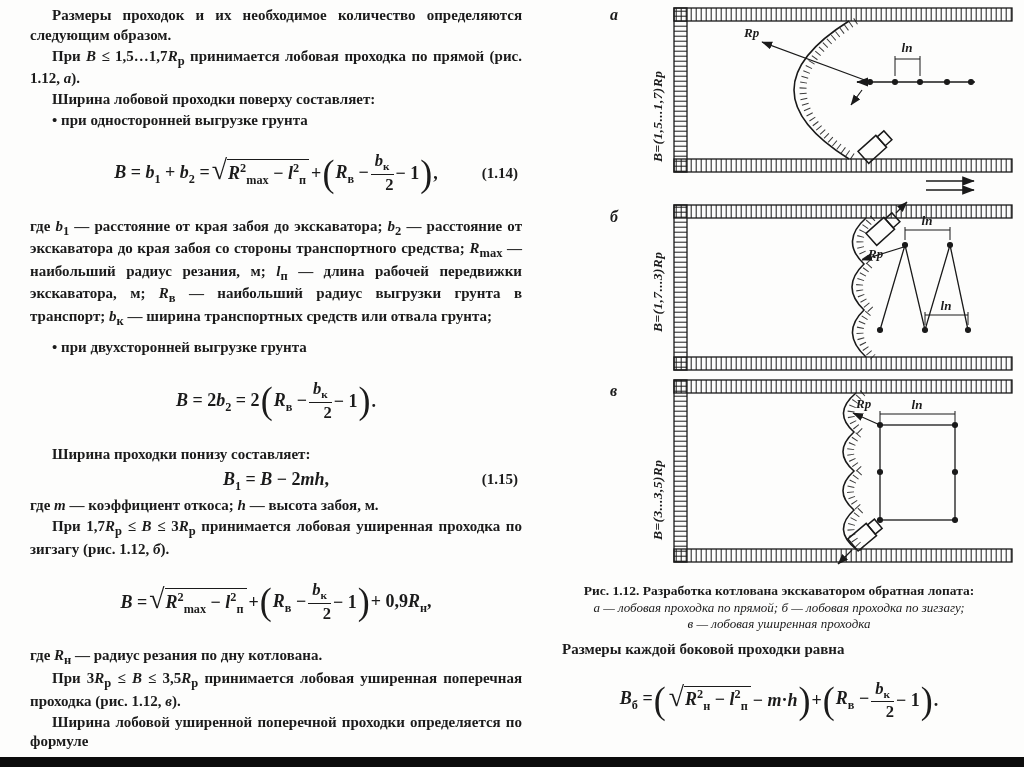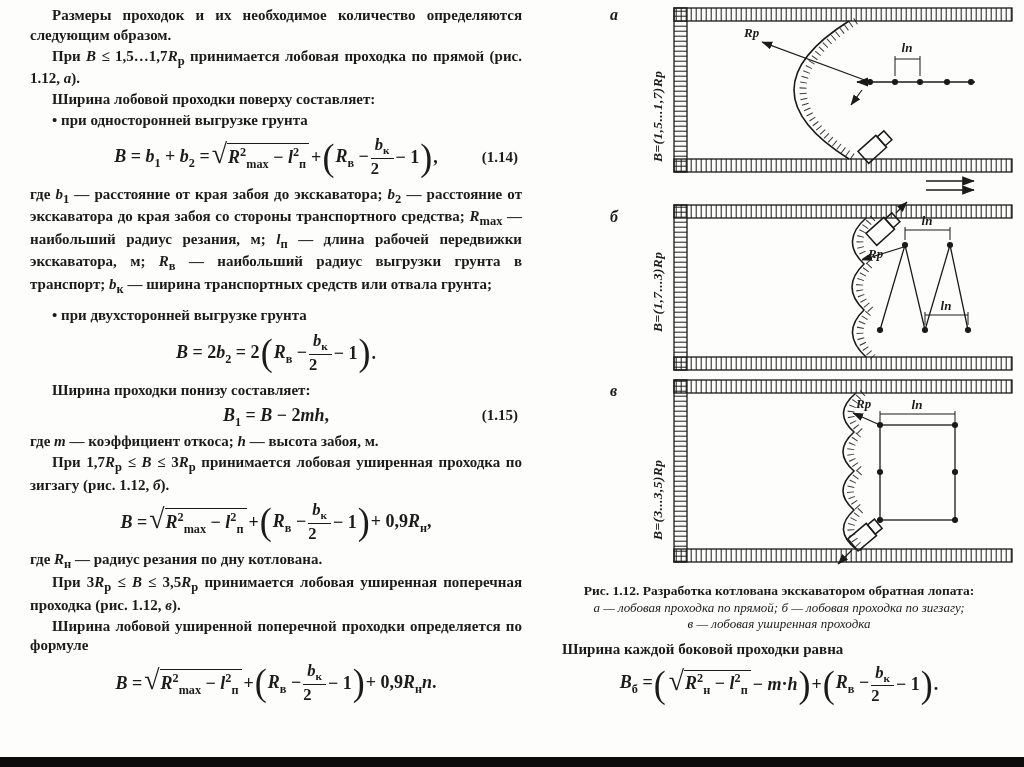--- a/index.html
+++ b/index.html
@@ -17,21 +17,21 @@
   .sp{margin-top:9px;}
   .formula-row{
     margin:6px 0;display:flex;justify-content:center;align-items:center;
     position:relative;min-height:30px;
   }
   .formula{display:inline-flex;align-items:center;white-space:nowrap;font-size:18px;font-weight:bold;}
   .formula sub,.formula sup{font-size:0.68em;}
   .sqrt{display:inline-flex;align-items:flex-start;margin:0 2px;}
   .rsign{font-size:1.55em;line-height:1;font-style:normal;transform:translateY(-3px);}
   .rad{border-top:1.5px solid #1b1b1b;padding:0 3px 0 1px;}
-  .frac{display:inline-flex;flex-direction:column;align-items:flex-start;margin:0 2px;font-size:0.92em;line-height:1.12;}
+  .frac{display:inline-flex;flex-direction:column;align-items:flex-end;margin:16px 2px;font-size:0.92em;line-height:1.12;}
   .frac .num{border-bottom:1.4px solid #1b1b1b;padding:0 4px 1px 4px;}
   .frac .den{padding-top:1px;}
   .bigp{font-size:2em;font-weight:normal;line-height:0.9;margin:0 1px;transform:scaleY(1.03);}
   .eqno{position:absolute;right:4px;font-weight:bold;}
   .diag{position:absolute;}
   .svg-letter{font:italic bold 16px "Liberation Serif",serif;fill:#1b1b1b;}
   .svg-vlabel{font:italic bold 13.5px "Liberation Serif",serif;fill:#1b1b1b;letter-spacing:.4px;}
   .svg-small{font:italic bold 13px "Liberation Serif",serif;fill:#1b1b1b;}
   .caption{
     position:absolute;left:540px;top:582px;width:478px;text-align:center;
@@ -294,21 +294,21 @@
   <line x1="248" y1="176" x2="234" y2="190" stroke="#1a1a1a" stroke-width="1.2" marker-end="url(#arr-v)"></line>
 </svg>
 
 <div class="caption">
   <div class="cap-title">Рис. 1.12. Разработка котлована экскаватором обратная лопата:</div>
   <div class="cap-sub">а — лобовая проходка по прямой; б — лобовая проходка по зигзагу;</div>
   <div class="cap-sub">в — лобовая уширенная проходка</div>
 </div>
 
 <div class="right-text">
-  <p class="indent">Ширина каждой боковой проходки равна</p>
+  <p class="indent">Размеры каждой боковой проходки равна</p>
   <div class="formula-row" style="margin:4px 0 0 0;">
     <span class="formula">
       <span><i>B</i><sub>б</sub> = </span>
       <span class="bigp">(</span>
       <span class="sqrt">
           <span class="rsign">√</span>
           <span class="rad"><i>R</i><sup>2</sup><sub>н</sub> − <i>l</i><sup>2</sup><sub>п</sub></span>
         </span>
       <span> − <i>m</i>·<i>h</i></span>
       <span class="bigp">)</span>

